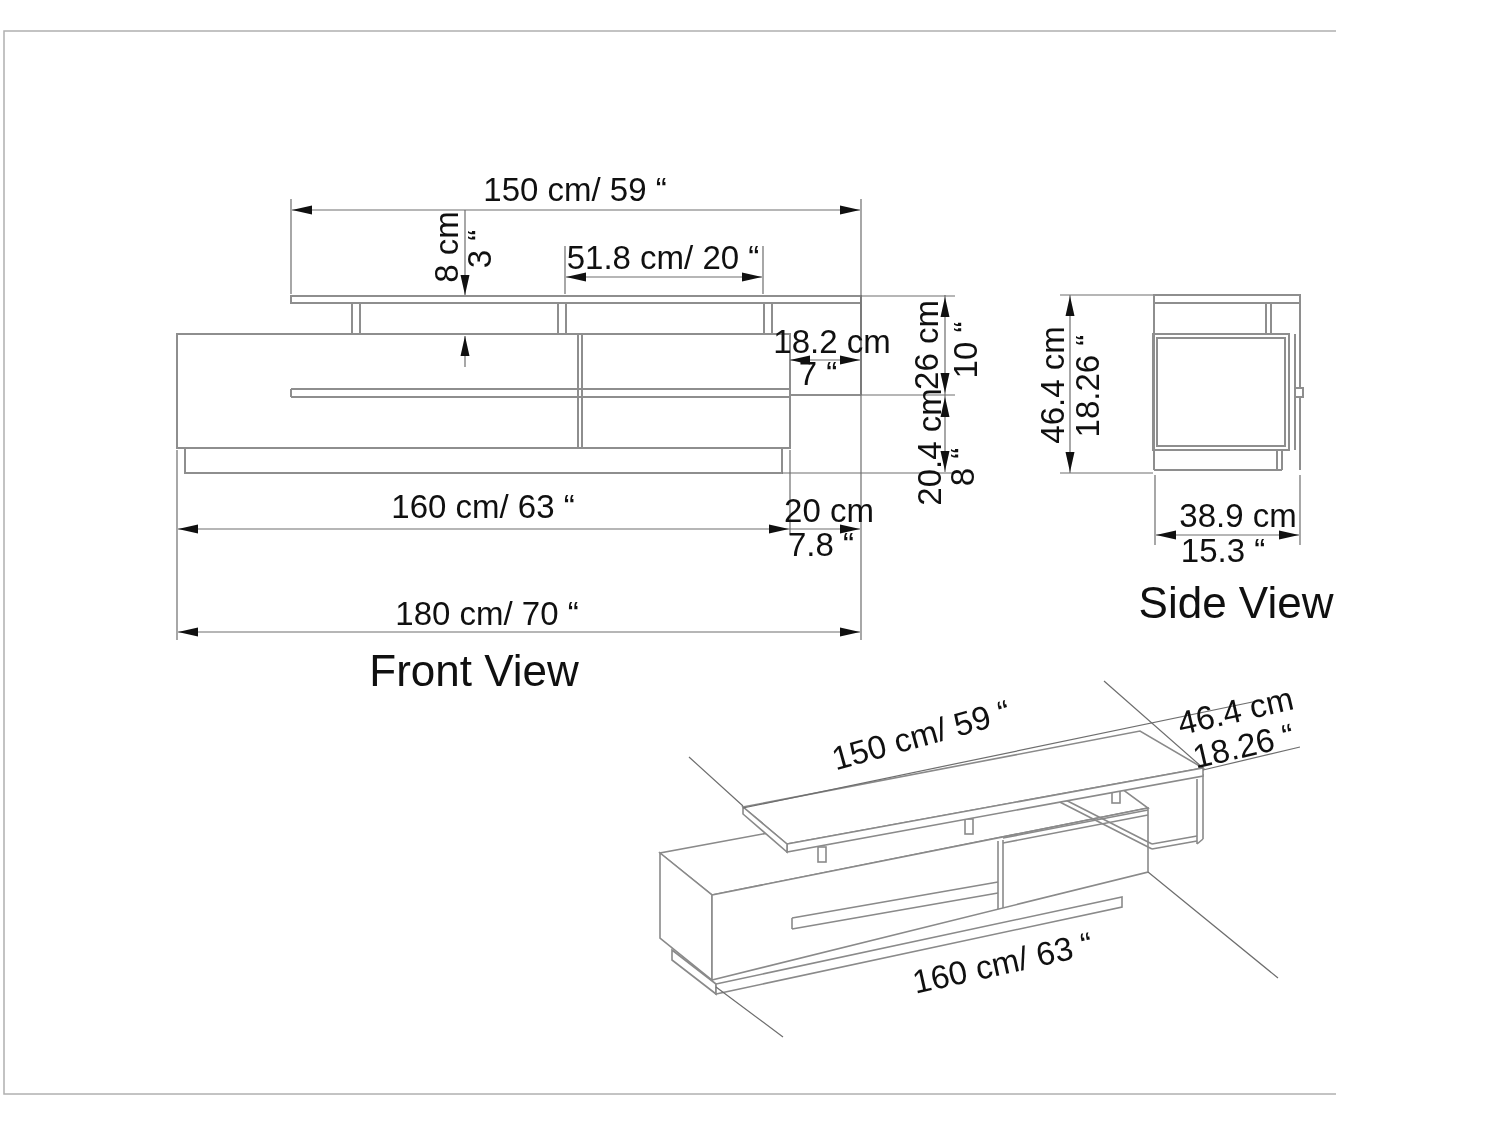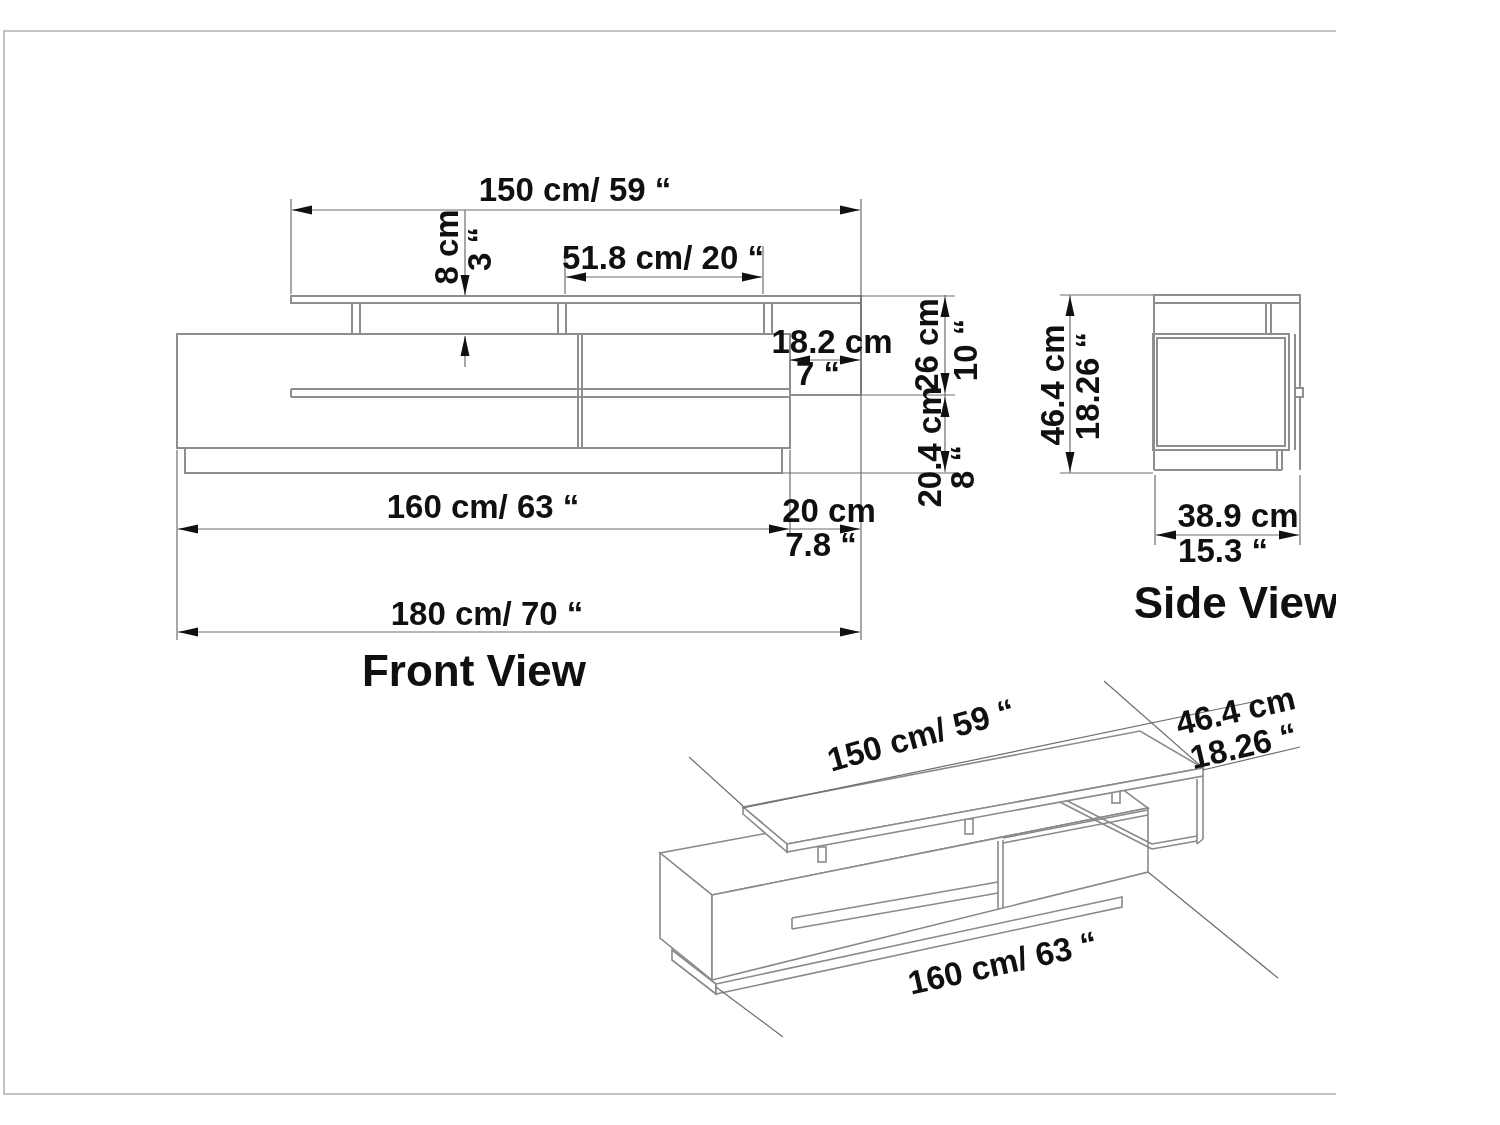--- a/index.html
+++ b/index.html
@@ -1,17 +1,17 @@
 <!DOCTYPE html>
 <html><head>
 <meta charset="utf-8">
 <style>
   html,body{margin:0;padding:0;background:#fff;}
   .stage{position:relative;width:1336px;height:1125px;background:#fff;overflow:hidden;
-         font-family:"Liberation Sans", sans-serif;font-weight:bold;}
+         font-family:"Liberation Sans", sans-serif;}
   svg{position:absolute;left:0;top:0;}
   .geo{stroke:#8e8e8e;stroke-width:2;fill:none;}
   .geof{stroke:#8e8e8e;stroke-width:2;fill:#ffffff;}
   .iso{stroke:#8a8a8a;stroke-width:1.6;fill:none;}
   .isof{stroke:#8a8a8a;stroke-width:1.6;fill:#ffffff;}
   .dim{stroke:#6e6e6e;stroke-width:1.2;fill:none;}
   .arr{fill:#101010;stroke:none;}
   text{fill:#101010;}
   .dt{font-size:33px;}
   .vt{font-size:44px;}

